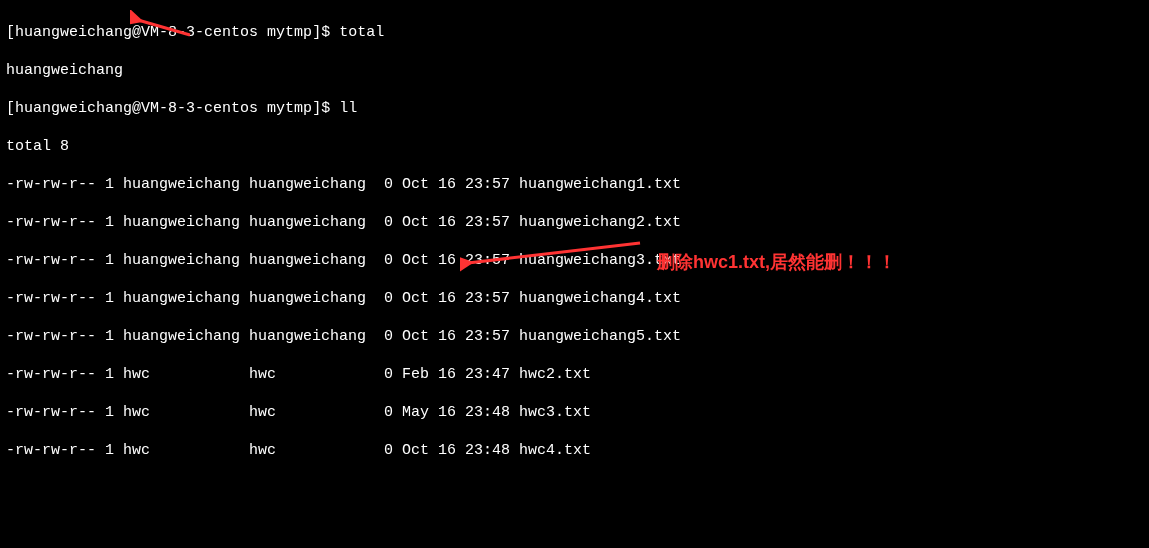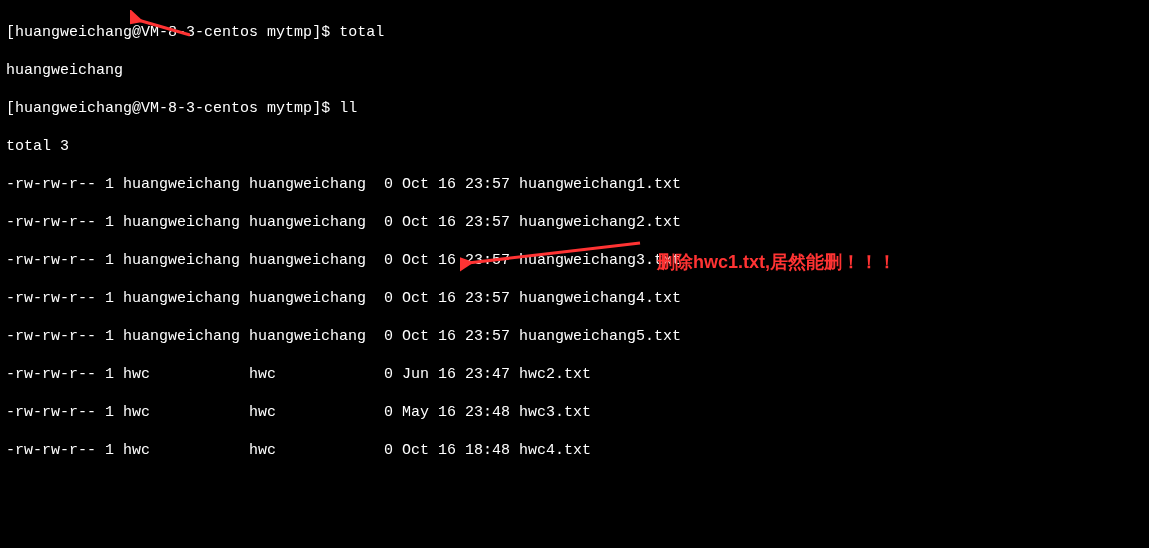--- a/index.html
+++ b/index.html
@@ -41,29 +41,29 @@
     pointer-events: none;
   }
 </style>
 </head>
 <body>
 
 <div class="term">
 <div class="line"><span>[<span>huangweichang</span>@<span>VM-8-3-centos</span> <span>mytmp</span>]<span>$</span> </span><span>total</span></div>
 <div class="line">huangweichang</div>
 <div class="line"><span>[<span>huangweichang</span>@<span>VM-8-3-centos</span> <span>mytmp</span>]<span>$</span> </span><span>ll</span></div>
-<div class="line">total 3</div>
+<div class="line">total 8</div>
 <div class="line">-rw-rw-r-- 1 huangweichang huangweichang  0 Oct 16 23:57 huangweichang1.txt</div>
 <div class="line">-rw-rw-r-- 1 huangweichang huangweichang  0 Oct 16 23:57 huangweichang2.txt</div>
 <div class="line">-rw-rw-r-- 1 huangweichang huangweichang  0 Oct 16 23:57 huangweichang3.txt</div>
 <div class="line">-rw-rw-r-- 1 huangweichang huangweichang  0 Oct 16 23:57 huangweichang4.txt</div>
 <div class="line">-rw-rw-r-- 1 huangweichang huangweichang  0 Oct 16 23:57 huangweichang5.txt</div>
-<div class="line">-rw-rw-r-- 1 hwc           hwc            0 Jun 16 23:47 hwc2.txt</div>
+<div class="line">-rw-rw-r-- 1 hwc           hwc            0 Feb 16 23:47 hwc2.txt</div>
 <div class="line">-rw-rw-r-- 1 hwc           hwc            0 May 16 23:48 hwc3.txt</div>
-<div class="line">-rw-rw-r-- 1 hwc           hwc            0 Oct 16 18:48 hwc4.txt</div>
+<div class="line">-rw-rw-r-- 1 hwc           hwc            0 Oct 16 23:48 hwc4.txt</div>
 
 
 
 
 
 
 
 
 
 

